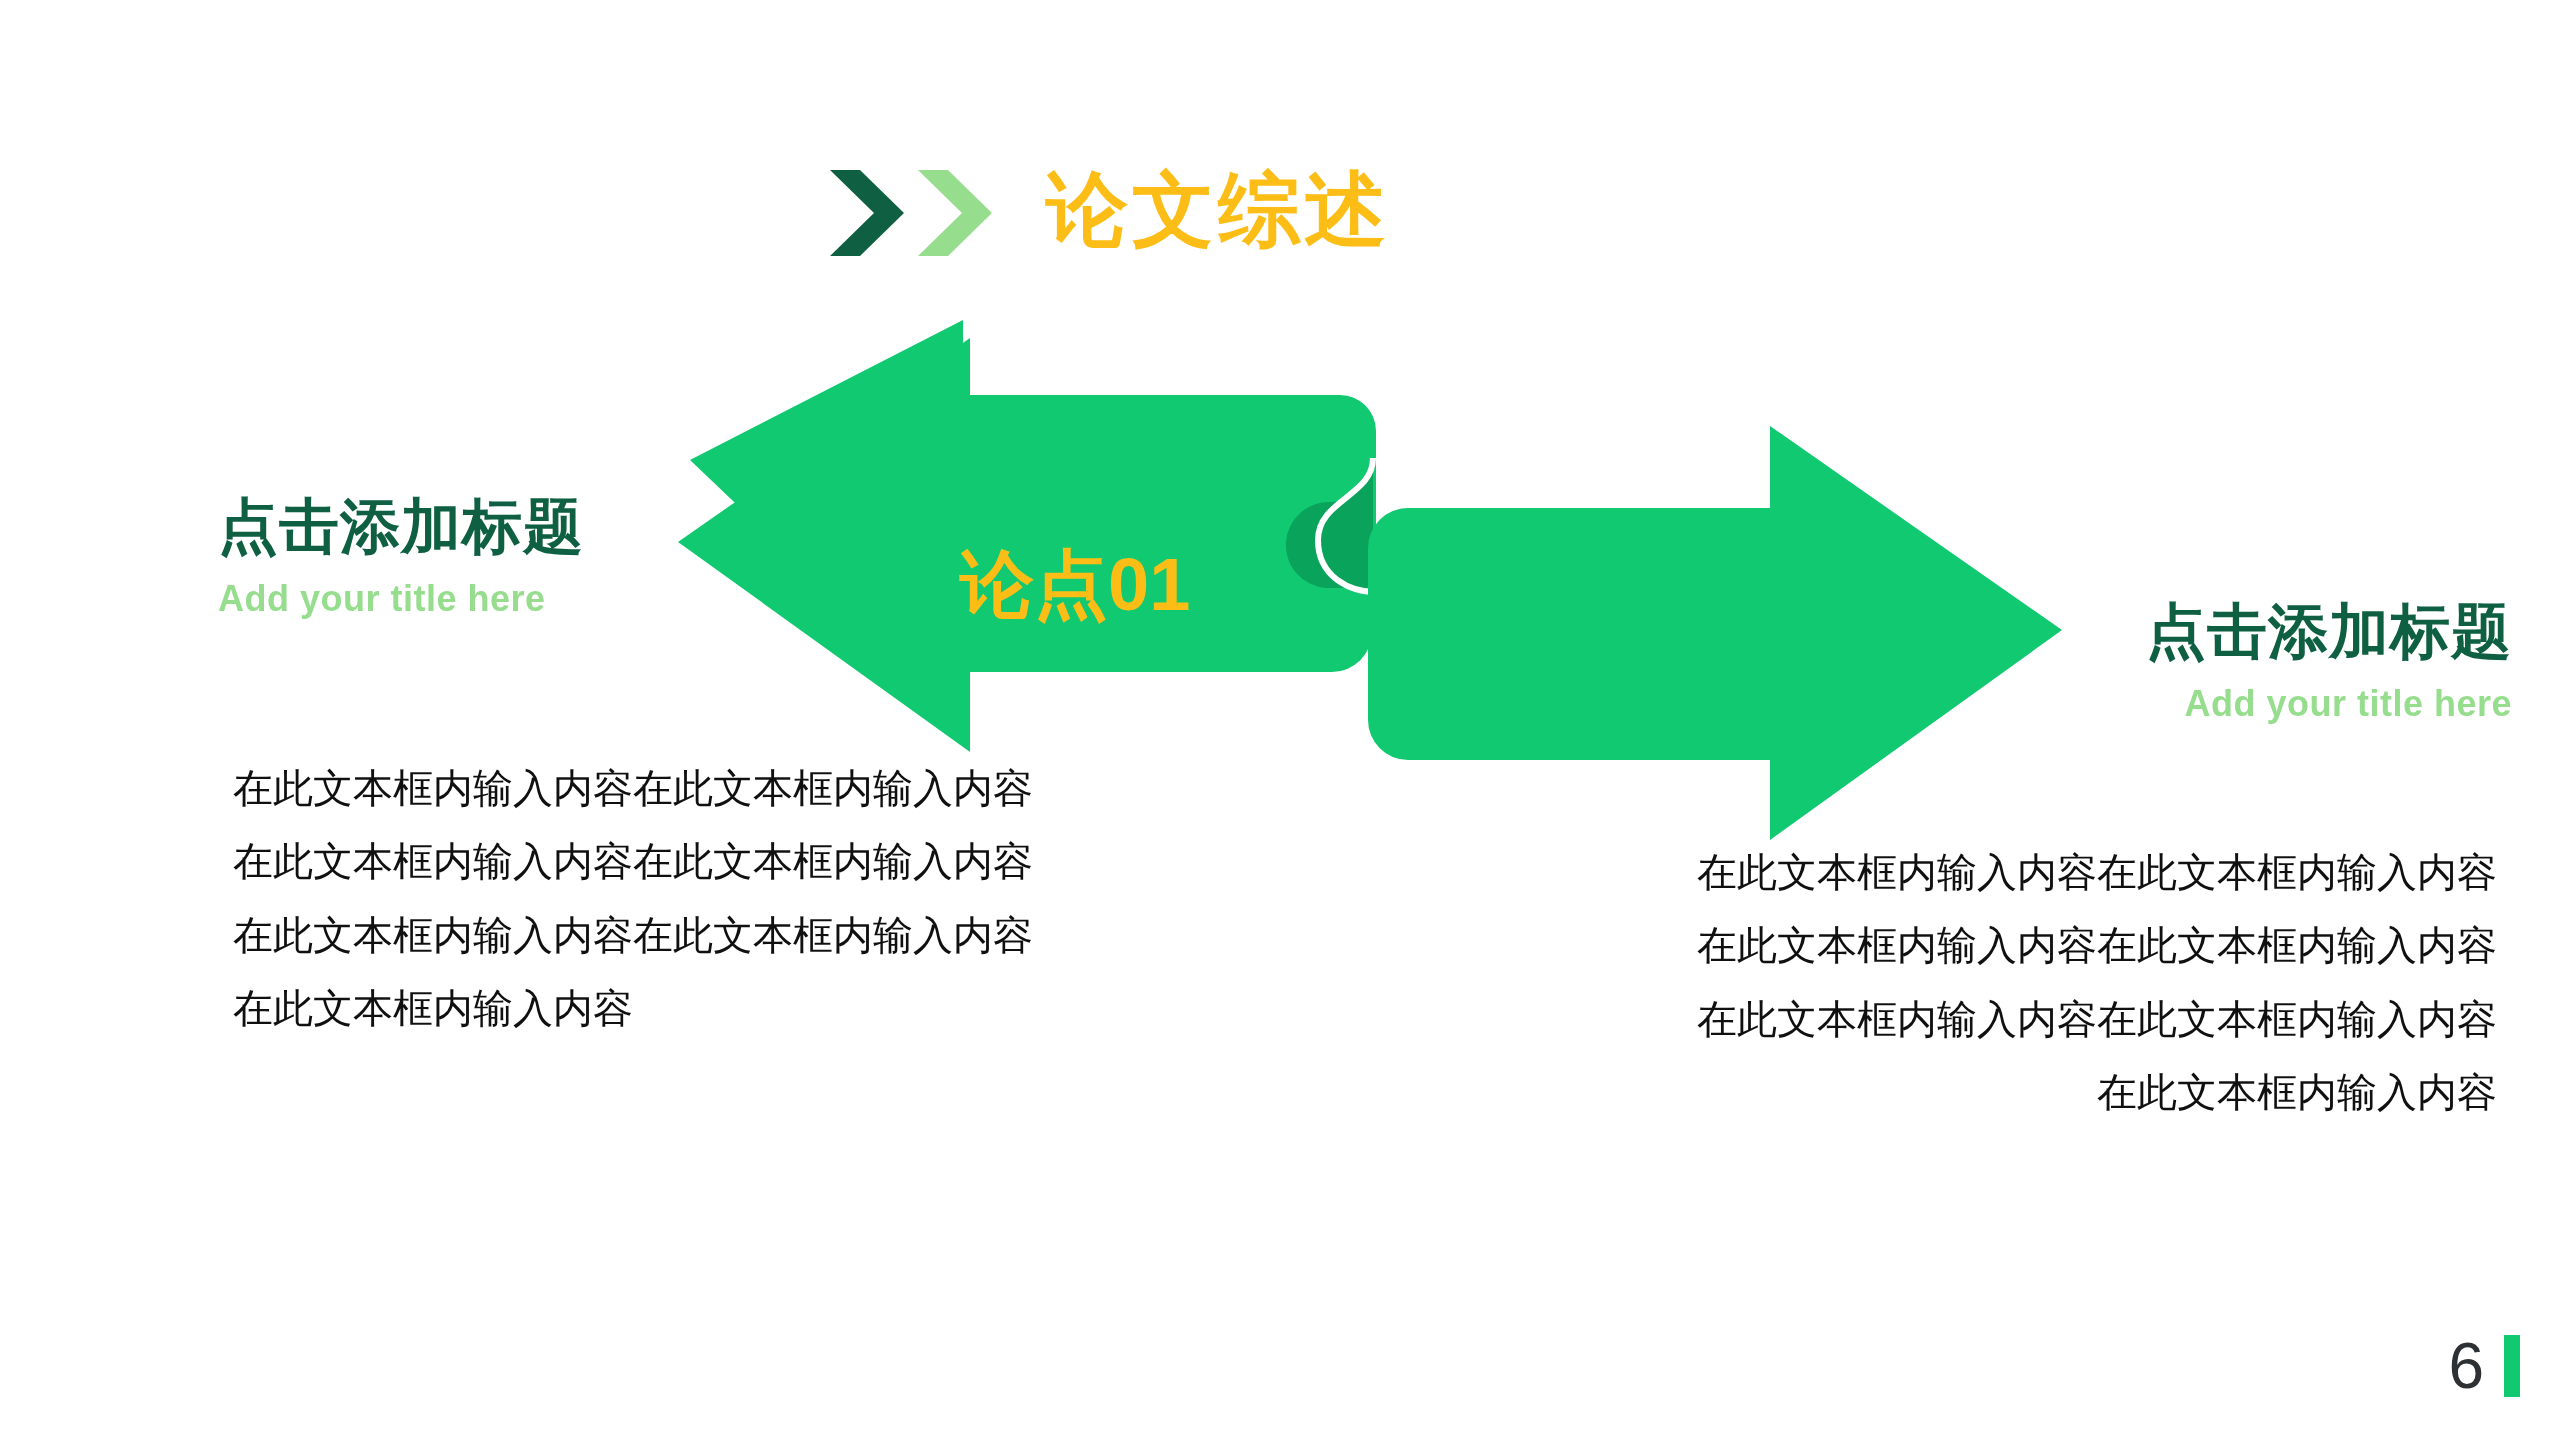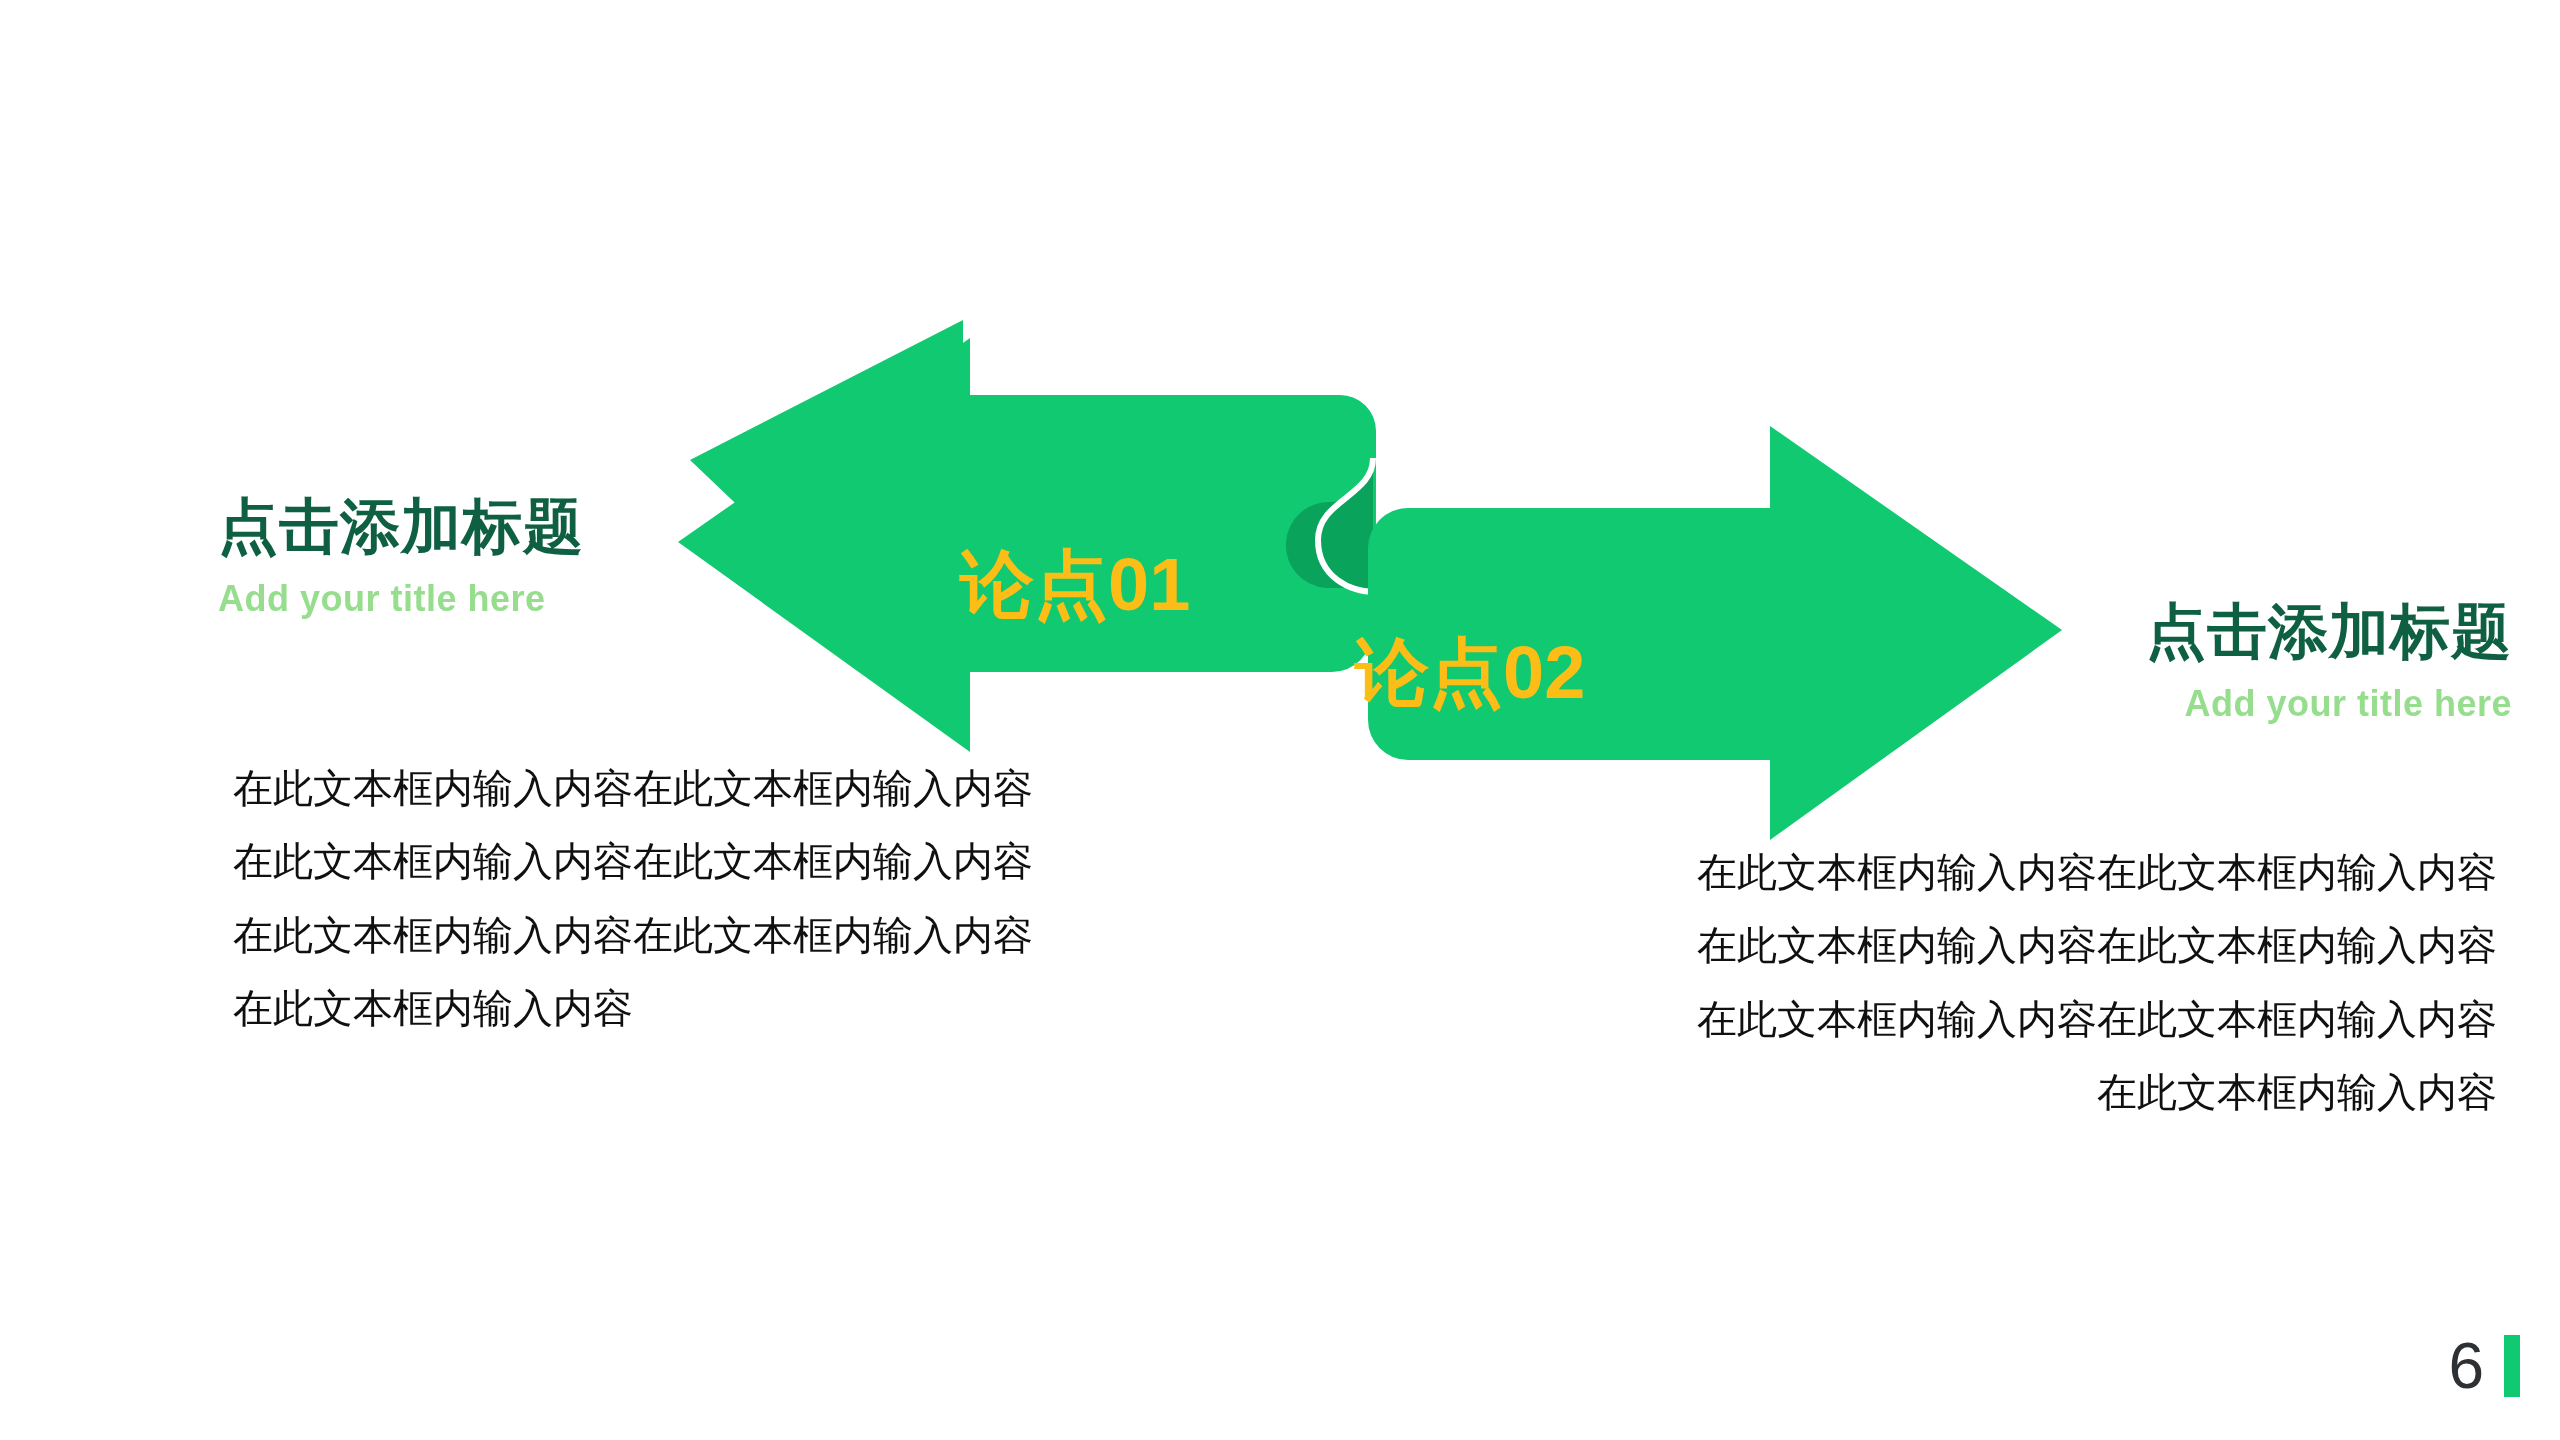--- a/index.html
+++ b/index.html
@@ -160,20 +160,31 @@
     height: 62px;
     background: #10c971;
     display: block;
   }
 </style>
 </head>
 <body>
 
 <div id="slide">
 
+  <div id="header">
+    <div id="chevrons">
+      <svg class="chevron" viewBox="0 0 74 86">
+        <polygon points="0,0 30,0 74,43 30,86 0,86 44,43" fill="#0f6043"></polygon>
+      </svg>
+      <svg class="chevron" viewBox="0 0 74 86">
+        <polygon points="0,0 30,0 74,43 30,86 0,86 44,43" fill="#96dd8e"></polygon>
+      </svg>
+    </div>
+    <div id="page-title">论文综述</div>
+  </div>
 
   <div id="arrows-graphic">
     <svg id="arrows-svg" viewBox="0 0 1420 530">
 
       <path fill="#10c971" d="M 30,160
                L 303,20
                L 303,95
                L 680,95
                A 36 36 0 0 1 716,131
                L 716,300
@@ -218,21 +229,20 @@
                  A 40 40 0 0 0 708,248
                  L 708,420
                  A 40 40 0 0 0 748,460
                  L 1110,460
                  L 1110,540
                  Z"></path>
       </g>
     </svg>
 
     <div class="arrow-label" id="label-01">论点01</div>
-    <div class="arrow-label" id="label-02">论点02</div>
   </div>
 
   <div id="left-block">
     <div class="title-cn">点击添加标题</div>
     <div class="title-en">Add your title here</div>
   </div>
 
   <div id="left-body" class="body-text">
     <p>在此文本框内输入内容在此文本框内输入内容</p>
     <p>在此文本框内输入内容在此文本框内输入内容</p>

